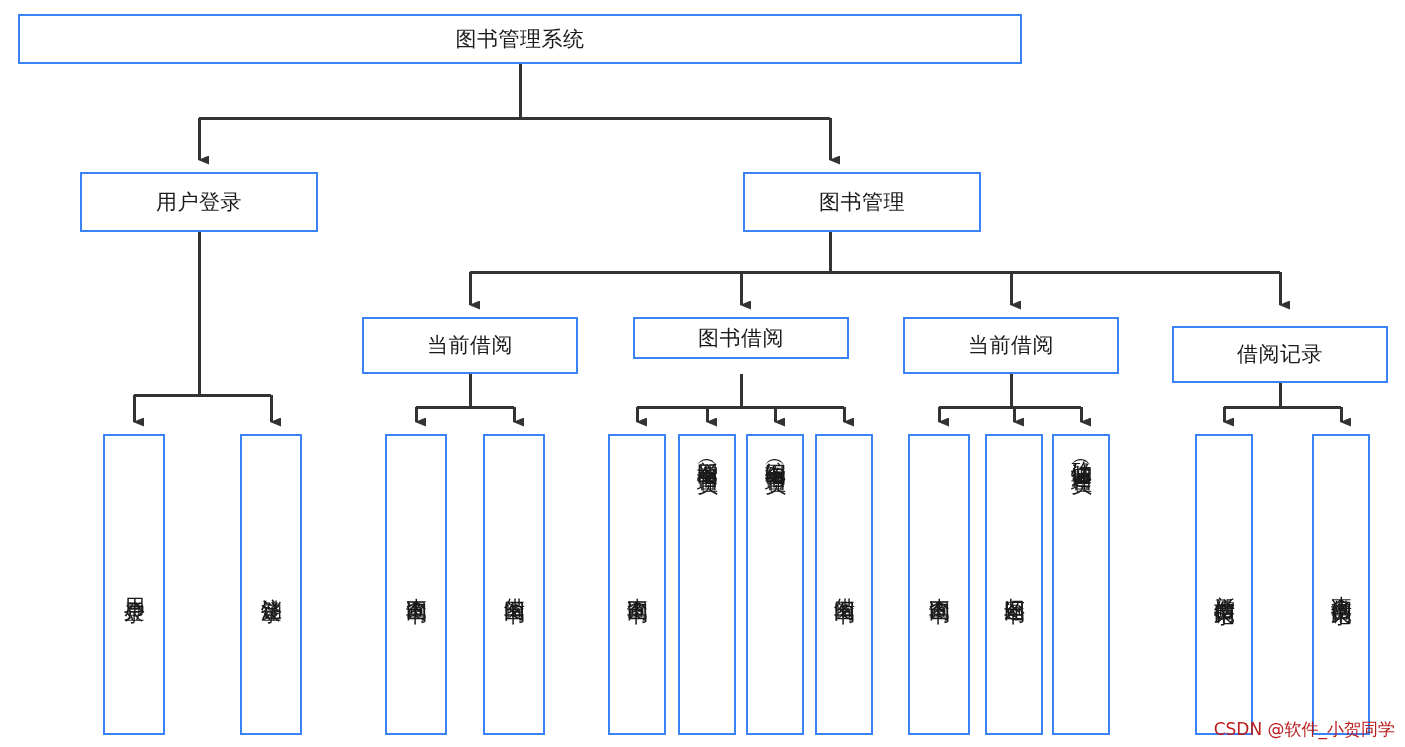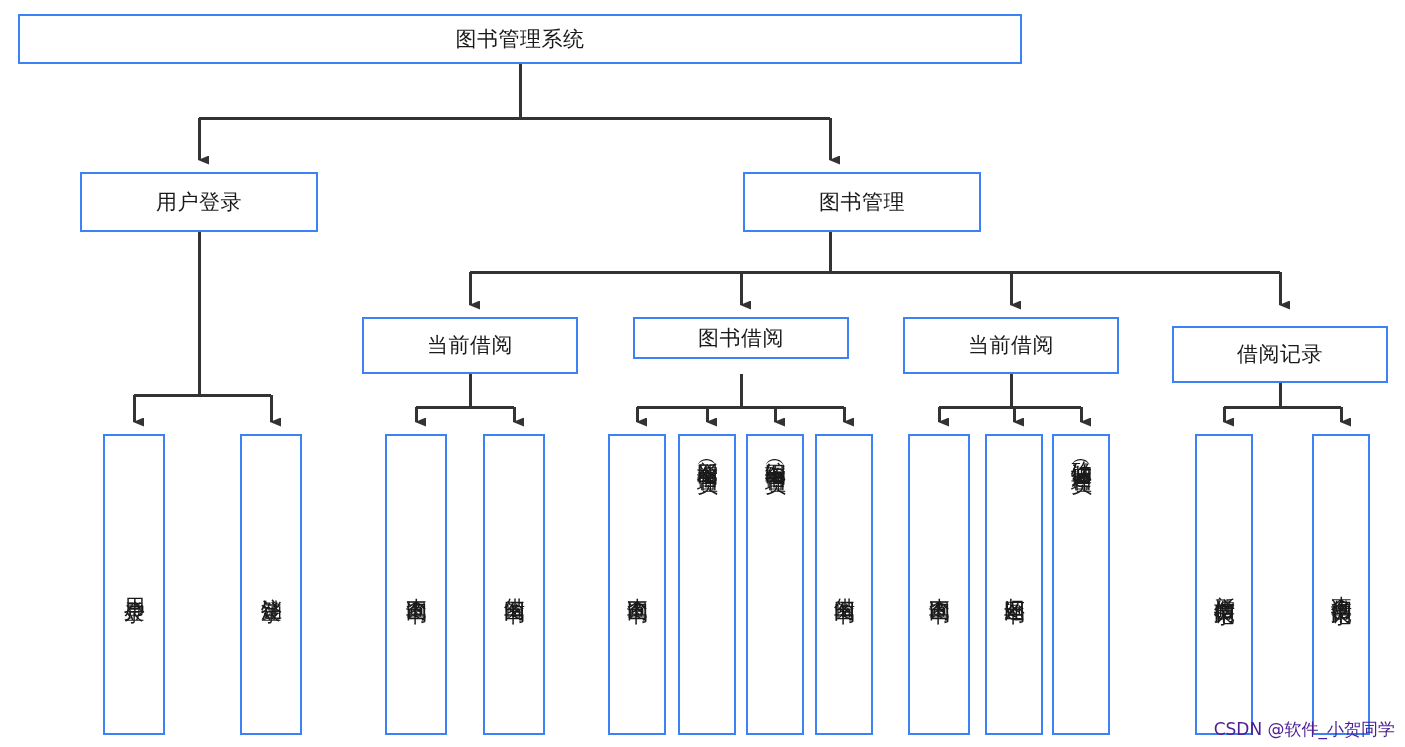--- a/index.html
+++ b/index.html
@@ -60,21 +60,21 @@
   }
   .node-leaf.align-mid {
     align-items: center;
     padding-top: 0;
   }
   #watermark {
     position: absolute;
     right: 10px;
     bottom: 6px;
     font-size: 17px;
-    color: #4c1d95;
+    color: #b91c1c;
     z-index: 5;
     white-space: nowrap;
     pointer-events: none;
   }
 </style>
 </head>
 <body>
 
 <div id="diagram-canvas">
 

